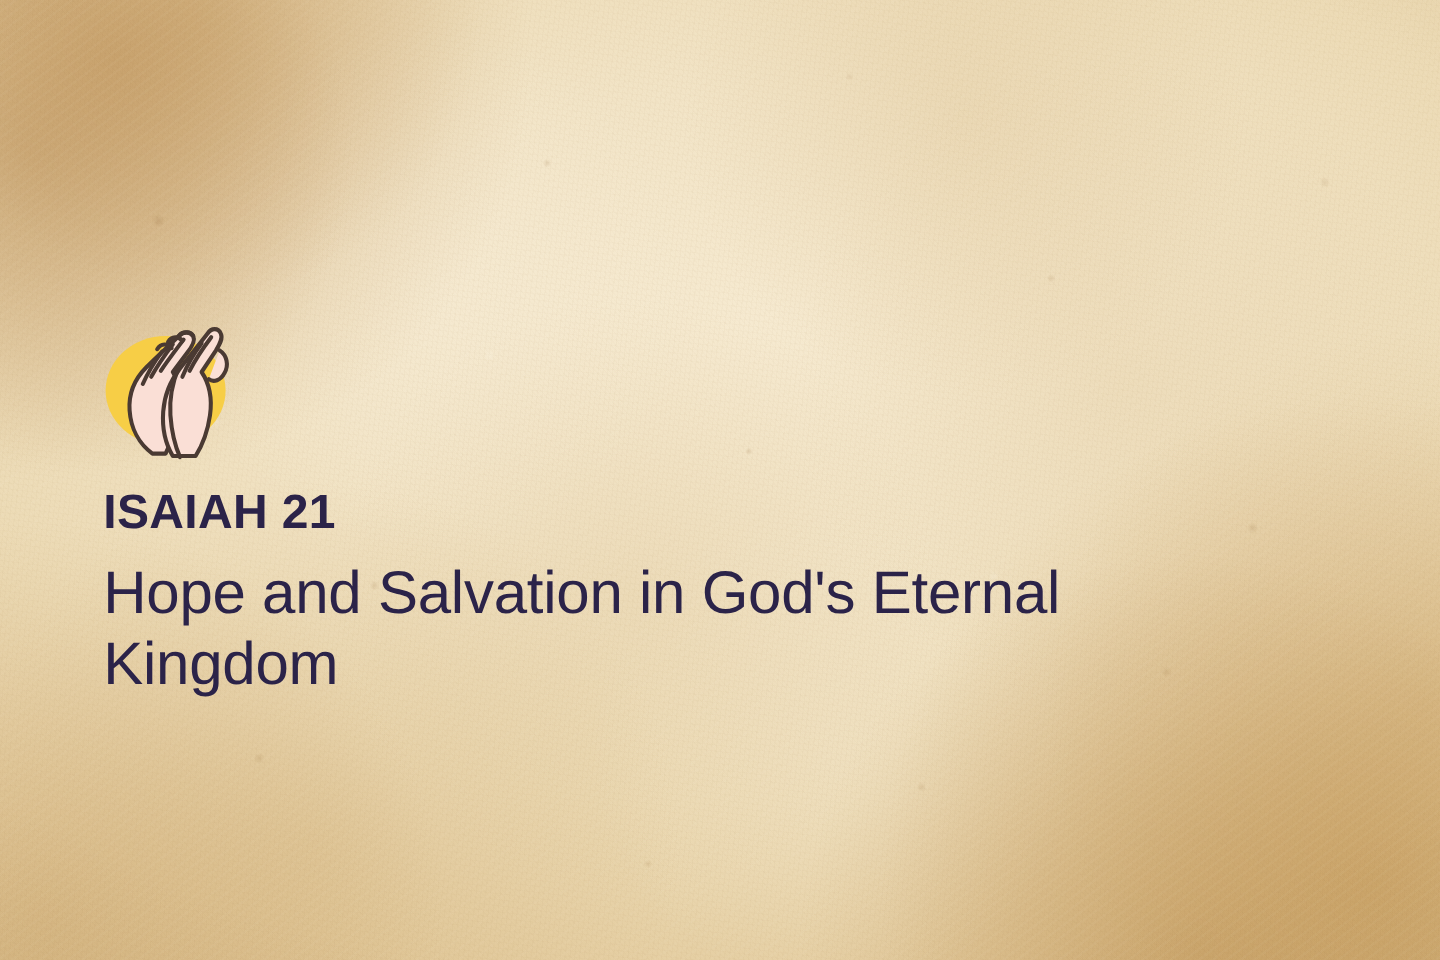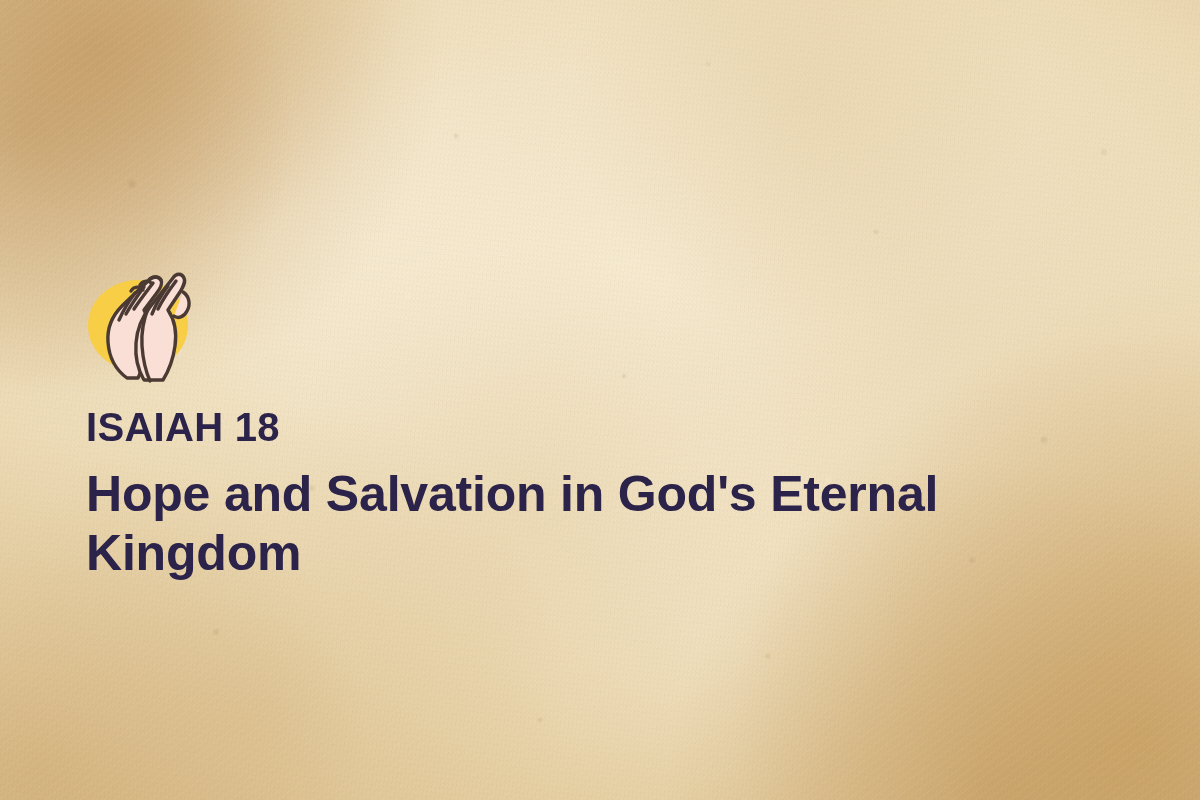--- a/index.html
+++ b/index.html
@@ -138,21 +138,21 @@
     font-weight: bold;
     letter-spacing: 0.3px;
     line-height: 1.06;
     color: #2b2349;
   }
 
   #chapter-subtitle {
     margin: 17px 0 0 0;
     font-family: "Liberation Sans", sans-serif;
     font-size: 50px;
-    font-weight: bold;
+    font-weight: normal;
     line-height: 1.18;
     letter-spacing: -0.2px;
     color: #2b2349;
     max-width: 880px;
   }
 </style>
 </head>
 <body>
 
 <div id="card">
@@ -203,18 +203,18 @@
 
           <path d="M97 30 C 103 34, 105 42, 101 49
                    C 98 55, 92 57, 88 54" fill="#fadfd6"></path>
 
           <path d="M63 44 C 58 56, 55 70, 56 84
                    C 57 98, 60 110, 64 119" fill="none"></path>
         </g>
       </svg>
     </div>
 
-    <div id="chapter-title">ISAIAH 18</div>
+    <div id="chapter-title">ISAIAH 21</div>
 
     <div id="chapter-subtitle">Hope and Salvation in God's Eternal Kingdom</div>
 
   </div>
 </div>
 
 </body></html>

